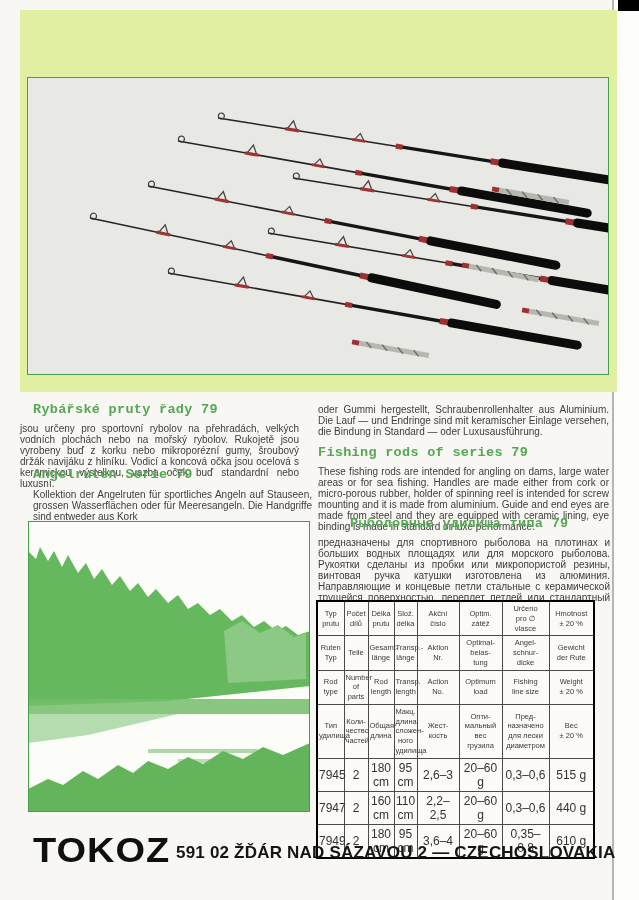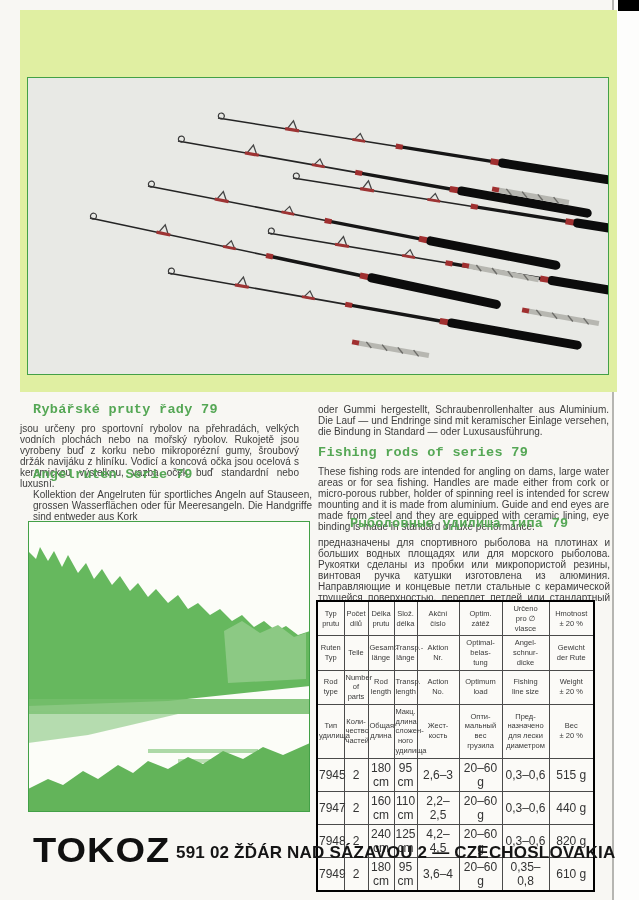--- a/index.html
+++ b/index.html
@@ -220,30 +220,20 @@
           <td class="dcell">7947</td>
           <td class="dcell">2</td>
           <td class="dcell">160 cm</td>
           <td class="dcell">110 cm</td>
           <td class="dcell">2,2–2,5</td>
           <td class="dcell">20–60 g</td>
           <td class="dcell">0,3–0,6</td>
           <td class="dcell">440 g</td>
         </tr>
         <tr>
-          <td class="dcell">7948</td>
-          <td class="dcell">2</td>
-          <td class="dcell">240 cm</td>
-          <td class="dcell">125 cm</td>
-          <td class="dcell">4,2–4,5</td>
-          <td class="dcell">20–60 g</td>
-          <td class="dcell">0,3–0,6</td>
-          <td class="dcell">820 g</td>
-        </tr>
-        <tr>
           <td class="dcell">7949</td>
           <td class="dcell">2</td>
           <td class="dcell">180 cm</td>
           <td class="dcell">95 cm</td>
           <td class="dcell">3,6–4</td>
           <td class="dcell">20–60 g</td>
           <td class="dcell">0,35–0,8</td>
           <td class="dcell">610 g</td>
         </tr>
       </tbody>

